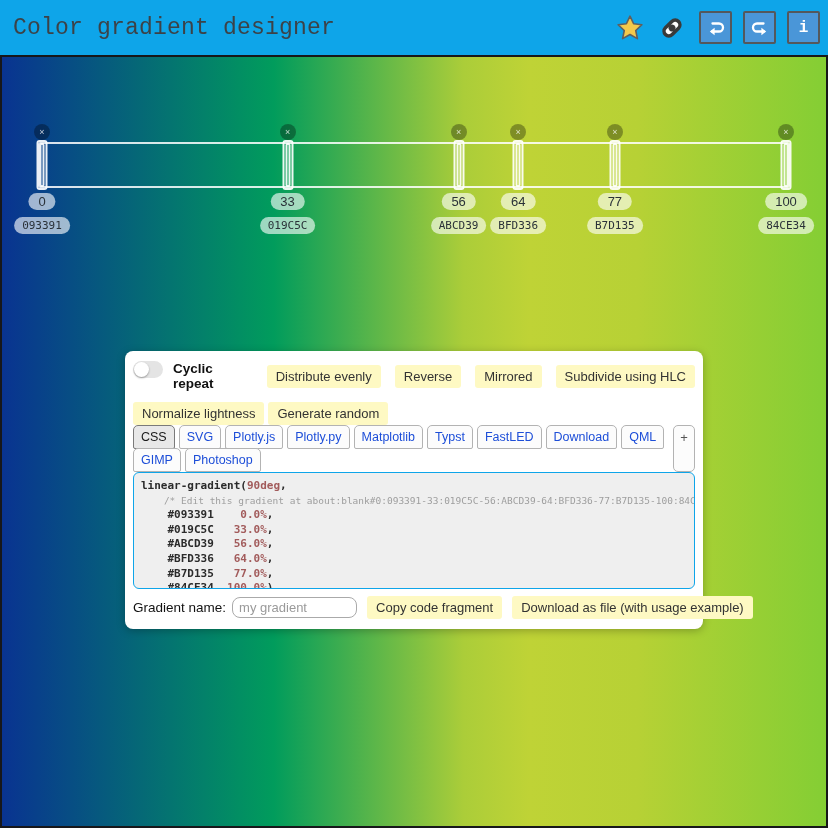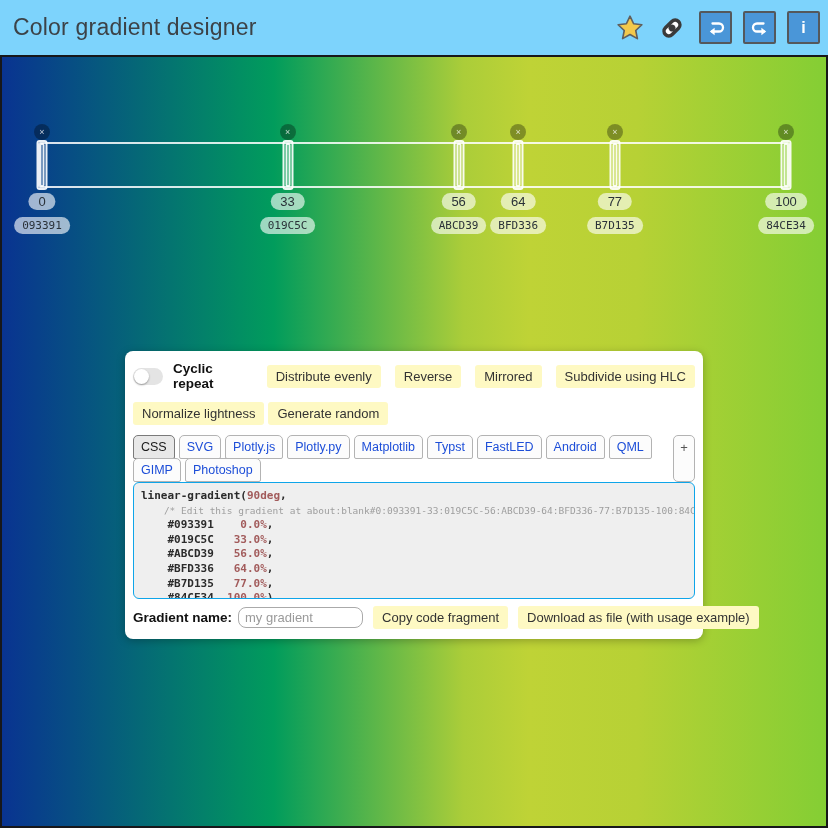--- a/index.html
+++ b/index.html
@@ -1,21 +1,21 @@
 <!DOCTYPE html>
 <html><head>
 <meta charset="utf-8">
 <style>
   * { margin:0; padding:0; box-sizing:border-box; }
   html,body { width:828px; height:828px; overflow:hidden; background:#fff;
               font-family:"Liberation Sans", sans-serif; }
 
   
   .header { height:55px; display:flex; align-items:center; justify-content:space-between;
-            padding:0 8px 0 13px; background:#7dd3fc; }
+            padding:0 8px 0 13px; background:#0ea5e9;font-family:Liberation Mono, monospace; }
   .title { font-size:23px; color:#3c4247; font-weight:400; letter-spacing:.2px; }
   .hicons { display:flex; align-items:center; gap:11px; }
   .icon-btn { width:33px; height:33px; background:#4a96d8; border:2px solid #54585c;
               border-radius:2px; display:flex; align-items:center; justify-content:center;
               cursor:pointer; }
   .icon-btn span.i-txt { color:#fff; font-weight:bold; font-size:16px; line-height:1; }
   .plain-ic { display:flex; align-items:center; justify-content:center; cursor:pointer; }
 
   
   .gradient-area { position:relative; width:828px; height:773px; border:2px solid #17171a; }
@@ -37,51 +37,51 @@
   .stop-hex { position:absolute; top:160px; left:0; transform:translateX(-50%);
               background:rgba(255,255,255,.62); color:#2a3138; font-size:11px;
               font-family:"DejaVu Sans Mono", monospace; padding:2px 8px; border-radius:10px;
               cursor:pointer; }
 
   
   .panel { position:absolute; left:123px; top:294px; width:578px; background:#fff;
            border-radius:8px; padding:10px 8px 10px 8px; box-shadow:0 2px 8px rgba(0,0,0,.25); }
   .prow { display:flex; align-items:center; gap:14px; }
   .prow + .prow { margin-top:11px; }
-  .toggle-wrap { display:flex; align-items:center; gap:10px; }
+  .toggle-wrap { display:flex; gap:10px; }
   .toggle { position:relative; width:30px; height:17px; border-radius:9px; background:#e4e4e4;
             cursor:pointer; flex:0 0 auto; }
   .toggle .knob { position:absolute; left:1px; top:1px; width:15px; height:15px;
                   border-radius:50%; background:#fff; box-shadow:0 1px 2px rgba(0,0,0,.35); }
   .toggle-label { font-size:13.5px; font-weight:bold; color:#111; }
   .gbtn { background:#fef9c3; color:#333; font-size:13px; border:none; border-radius:3px;
           padding:4px 9px; cursor:pointer; font-family:inherit; white-space:nowrap; }
 
-  .tabs-wrap { position:relative; margin-top:10px; }
+  .tabs-wrap { position:relative; }
   .tabrow { display:flex; gap:4px; }
   .tab { height:24px; padding:0 7px; display:flex; align-items:center; font-size:12.5px;
          color:#1d4ed8; background:#fcfcfc; border:1px solid #b3b3b3;
          border-radius:5px 5px 2px 2px; cursor:pointer; white-space:nowrap; }
   .tab.active { color:#1a1a1a; background:#e8e8e8; border-color:#7a7a7a; }
   .plus-tab { position:absolute; right:0; top:0; height:47px; width:22px;
               border:1px solid #b3b3b3; border-radius:5px; background:#fcfcfc;
               color:#555; font-size:13px; display:flex; justify-content:center;
               align-items:flex-start; padding-top:4px; cursor:pointer; }
 
   .code-area { margin-top:0; width:562px; height:117px; background:#efefef;
                border:1px solid #0ea5e9; border-radius:6px; padding:6px 0 0 7px;
                overflow:hidden; cursor:text; }
   .code-line { white-space:pre; overflow:hidden; height:14.6px; line-height:14.6px;
                font-family:"DejaVu Sans Mono", monospace; font-size:11px; font-weight:600;
                color:#2b2b2b; }
   .c-num { color:#a25b5b; }
   .c-comment { color:#9e9e9e; font-size:9.5px; font-weight:400; }
 
   .bottom-row { margin-top:7px; display:flex; align-items:center; gap:10px; }
-  .gname-label { font-size:13.5px; font-weight:bold; color:#111; white-space:nowrap; }
+  .gname-label { font-size:13.5px; font-weight:normal; color:#111; white-space:nowrap; }
   .gname-input { width:125px; height:21px; border:1px solid #aaa; border-radius:8px;
                  padding:2px 6px; font-size:13px; font-family:inherit; color:#333;
                  margin-left:-4px; }
   .gname-input::placeholder { color:#9a9a9a; }
 </style>
 </head>
 <body>
 
 <div class="header">
   <div class="title">Color gradient designer</div>
@@ -196,21 +196,21 @@
 
     <div class="tabs-wrap">
       <div class="tabrow">
           <div class="tab active">CSS</div>
           <div class="tab">SVG</div>
           <div class="tab">Plotly.js</div>
           <div class="tab">Plotly.py</div>
           <div class="tab">Matplotlib</div>
           <div class="tab">Typst</div>
           <div class="tab">FastLED</div>
-          <div class="tab">Android</div>
+          <div class="tab">Download</div>
           <div class="tab">QML</div>
         </div>
       <div class="tabrow" style="margin-top:-1px">
           <div class="tab">GIMP</div>
           <div class="tab">Photoshop</div>
         </div>
       <div class="plus-tab">+</div>
     </div>
 
     <div class="code-area">

